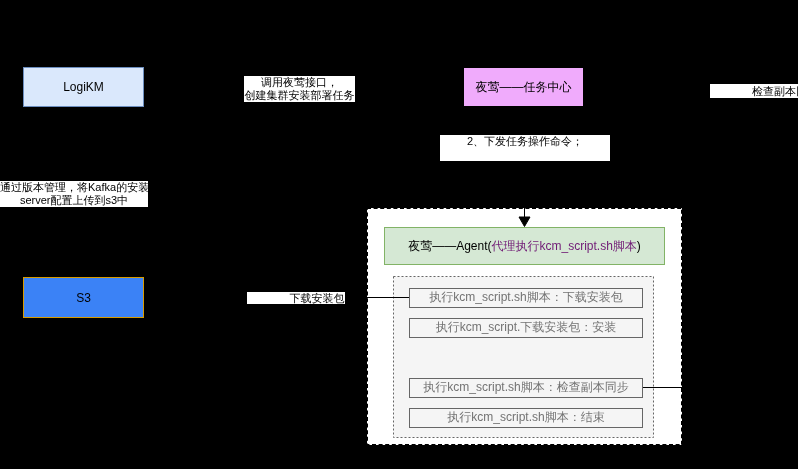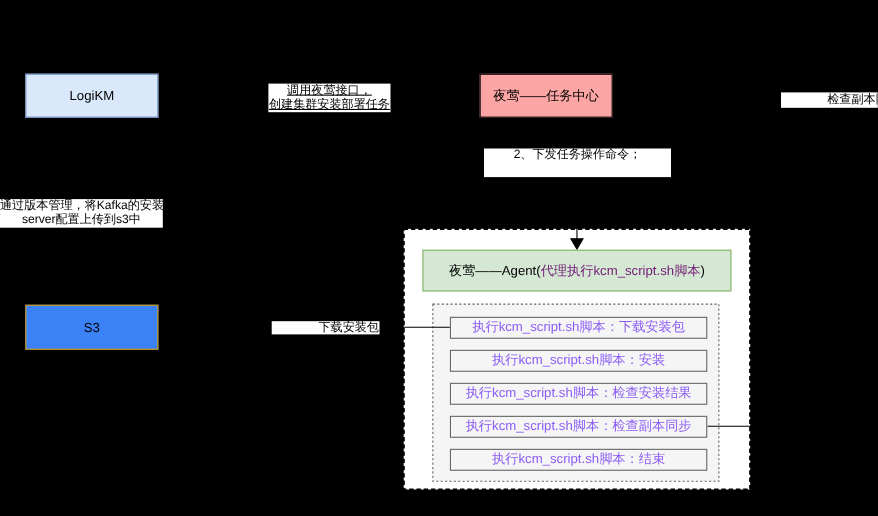--- a/index.html
+++ b/index.html
@@ -24,21 +24,21 @@
     box-sizing: border-box;
     text-align: center;
     white-space: nowrap;
   }
   .step-box {
     position: absolute;
     display: flex;
     align-items: center;
     justify-content: center;
     font-size: 12px;
-    color: #8b5cf6;
+    color: #737373;
     box-sizing: border-box;
     white-space: nowrap;
   }
   .edge-label {
     position: absolute;
     background: #ffffff;
     color: #000000;
     font-size: 11px;
     line-height: 13px;
     text-align: center;
@@ -68,22 +68,22 @@
     <path d="M 519 217 L 530 217 L 524.5 226.5 Z" fill="#000000" stroke="#000000"></path>
 
     <polyline points="643,387.5 710.5,387.5 710.5,87.5 144,87.5" fill="none" stroke="#000000" stroke-width="1"></polyline>
   </svg>
 
   <div class="node" style="left:23px; top:67px; width:121px; height:40px;
        background:#dae8fc; border:1px solid #6c8ebf;">
     <span>LogiKM</span>
   </div>
 
-  <div class="node" style="left:436px; top:67px; width:121px; height:40px;
-       background:#fca5a5; border:1px solid #000000;">
+  <div class="node" style="left:463px; top:67px; width:121px; height:40px;
+       background:#f0abfc; border:1px solid #000000;">
     <span>夜莺——任务中心</span>
   </div>
 
   <div class="node" style="left:23px; top:277px; width:121px; height:41px;
        background:#3b82f6; border:1px solid #d79b00;">
     <span>S3</span>
   </div>
 
   <div class="node" style="left:384px; top:227px; width:281px; height:38px;
        background:#d5e8d4; border:1px solid #82b366;">
@@ -91,36 +91,32 @@
       <span>夜莺——Agent(</span><span style="color:#701a75;">代理执行kcm_script.sh脚本</span><span>)</span>
     </span>
   </div>
 
   <div class="step-box" style="left:409px; top:287.5px; width:234px; height:20px;
        background:#f5f5f5; border:1px solid #666666;">
     <span>执行kcm_script.sh脚本：下载安装包</span>
   </div>
   <div class="step-box" style="left:409px; top:317.5px; width:234px; height:20px;
        background:#f5f5f5; border:1px solid #666666;">
-    <span>执行kcm_script.sh脚本：安装</span>
-  </div>
-  <div class="step-box" style="left:409px; top:347.5px; width:234px; height:20px;
-       background:#f5f5f5; border:1px solid #666666;">
-    <span>执行kcm_script.sh脚本：检查安装结果</span>
+    <span>执行kcm_script.下载安装包：安装</span>
   </div>
   <div class="step-box" style="left:409px; top:407.5px; width:234px; height:20px;
        background:#f5f5f5; border:1px solid #666666;">
     <span>执行kcm_script.sh脚本：结束</span>
   </div>
   <div class="step-box" style="left:409px; top:377.5px; width:234px; height:20px;
        background:#f5f5f5; border:1px solid #666666;">
     <span>执行kcm_script.sh脚本：检查副本同步</span>
   </div>
 
-  <div class="edge-label" style="left:244px; top:76px; width:111px; height:26px;text-decoration:underline;">
+  <div class="edge-label" style="left:244px; top:76px; width:111px; height:26px;">
     <div>调用夜莺接口，</div>
     <div>创建集群安装部署任务</div>
   </div>
 
   <div class="edge-label" style="left:440px; top:135px; width:170px; height:26px;">
     <div>2、下发任务操作命令；</div>
   </div>
 
   <div class="edge-label" style="left:0px; top:181px; width:148px; height:26px;">
     <div>通过版本管理，将Kafka的安装包，</div>

